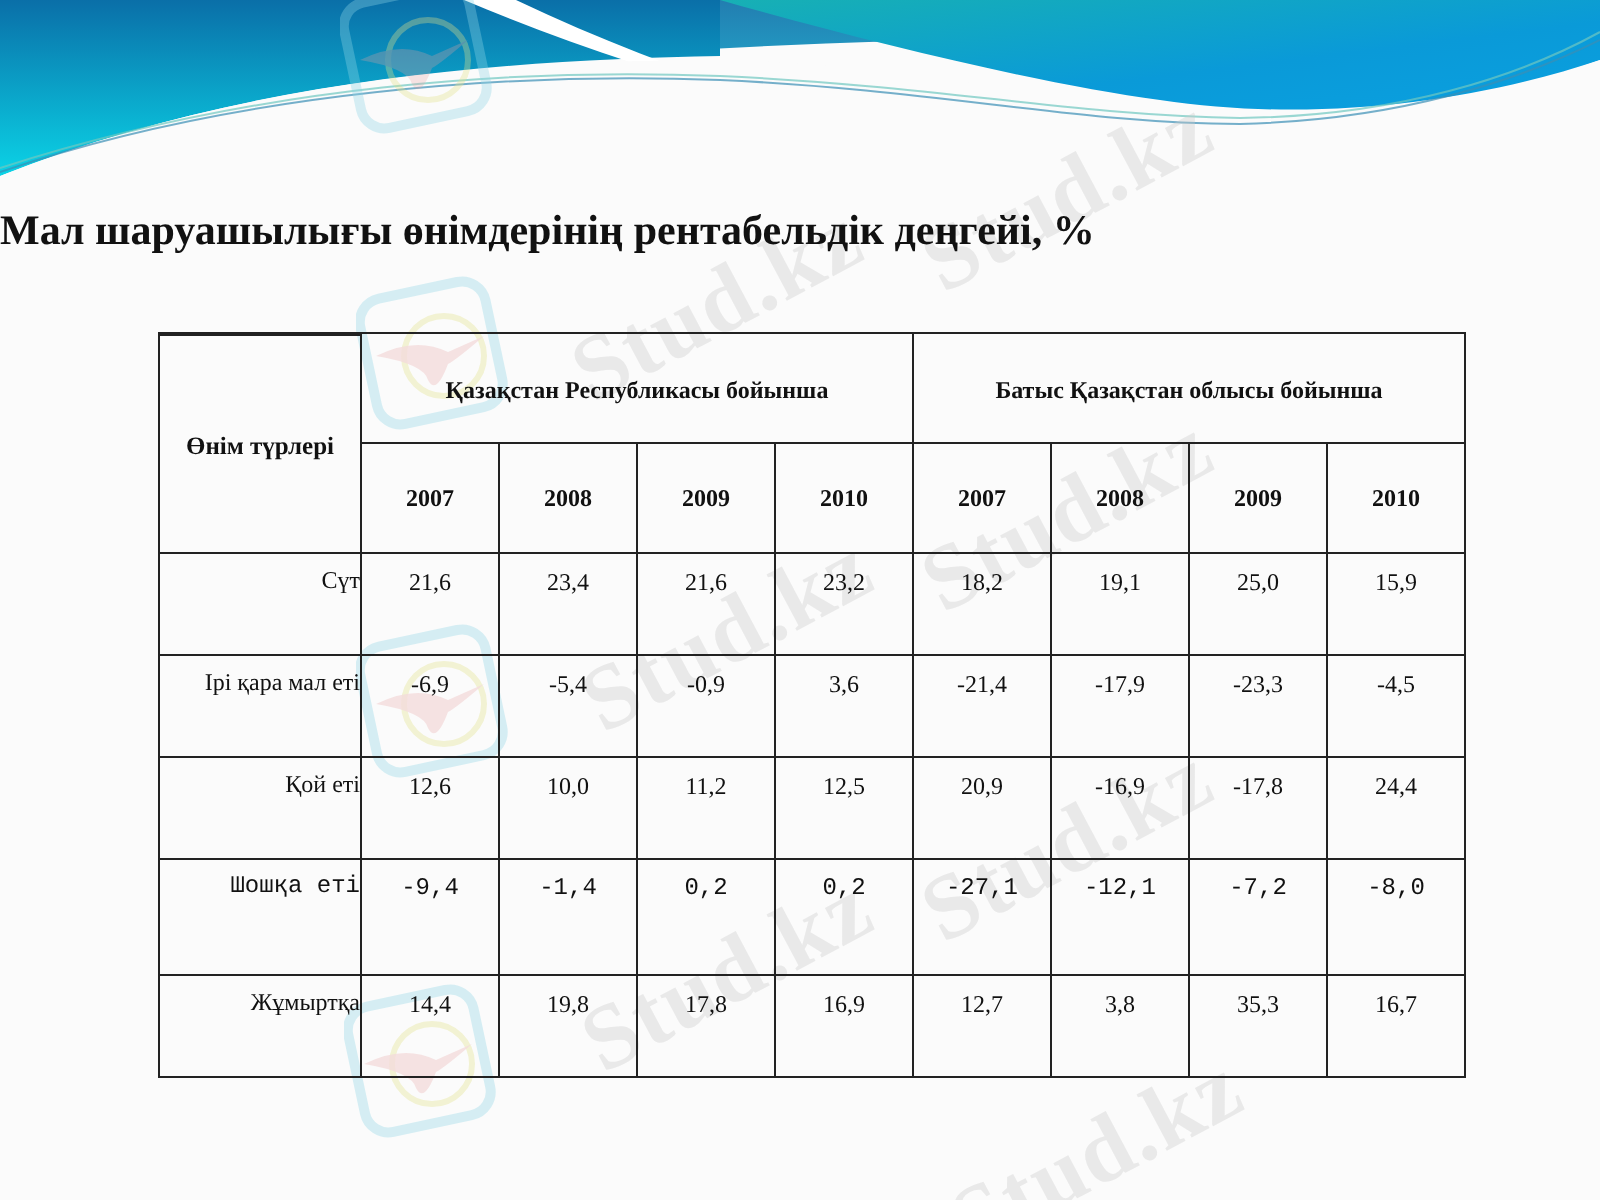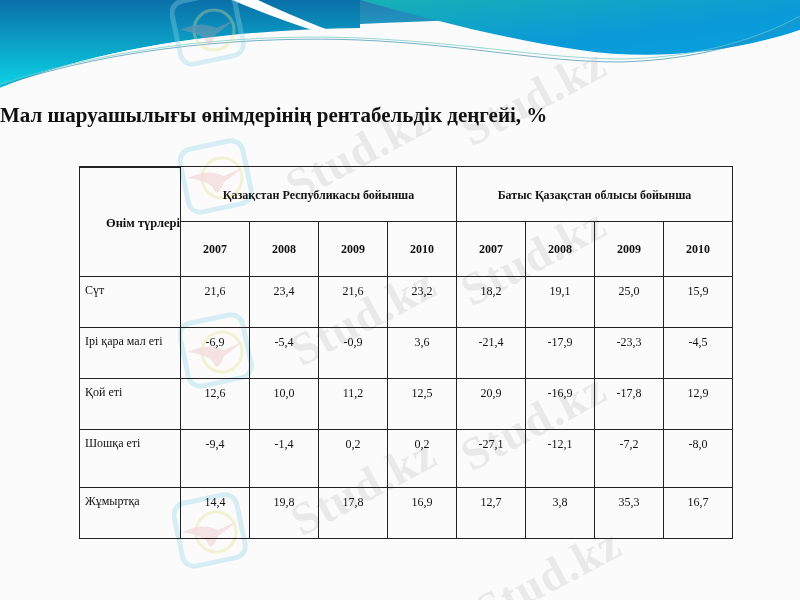--- a/index.html
+++ b/index.html
@@ -27,26 +27,26 @@
       font-size: 12px;
     }
     table.data td, table.data th {
       border: 1.5px solid #222; padding: 0; vertical-align: top;
     }
     table.data th { font-weight: bold; }
     .c0 { width: 101px; }
     .cy { width: 69px; }
     .group-head { height: 54px; vertical-align: middle !important; text-align: center; }
     .group-head span { display: inline-block; padding-top: 2px; }
-    .product-head { text-align: right; vertical-align: middle !important; font-size: 12.5px; border-top-color: transparent !important; }
+    .product-head { text-align: center; vertical-align: middle !important; font-size: 12.5px; border-top-color: transparent !important; }
     .product-head-inner { margin-top: 4px; }
     .year { height: 54px; text-align: center; vertical-align: middle !important; font-family: Liberation Serif, serif; }
     .row td { height: 43px; }
-    .row.tall td { height: 50px; }
-    .label { text-align: left; padding: 6px 0 0 5px !important; }
+    .row.tall td { height: 50px; font-family: Liberation Mono, monospace; }
+    .label { text-align: right; padding: 6px 0 0 5px !important; }
     .val { text-align: center; padding-top: 7px !important; border-radius: 21px; }
     .frame-line { position: absolute; z-index: 2; background: #222; }
   </style>
 </head>
 <body>
 
 <svg class="header-art" viewBox="0 0 800 100" preserveAspectRatio="none">
   <defs>
     <linearGradient id="gLeft" x1="0" y1="0" x2="0" y2="1">
       <stop offset="0" stop-color="#0a6fa8"></stop>
@@ -158,21 +158,21 @@
   </tr>
   <tr class="row">
     <td class="label">Қой еті</td>
     <td class="val">12,6</td>
     <td class="val">10,0</td>
     <td class="val">11,2</td>
     <td class="val">12,5</td>
     <td class="val">20,9</td>
     <td class="val">-16,9</td>
     <td class="val">-17,8</td>
-    <td class="val">12,9</td>
+    <td class="val">24,4</td>
   </tr>
   <tr class="row tall">
     <td class="label">Шошқа еті</td>
     <td class="val">-9,4</td>
     <td class="val">-1,4</td>
     <td class="val">0,2</td>
     <td class="val">0,2</td>
     <td class="val">-27,1</td>
     <td class="val">-12,1</td>
     <td class="val">-7,2</td>

